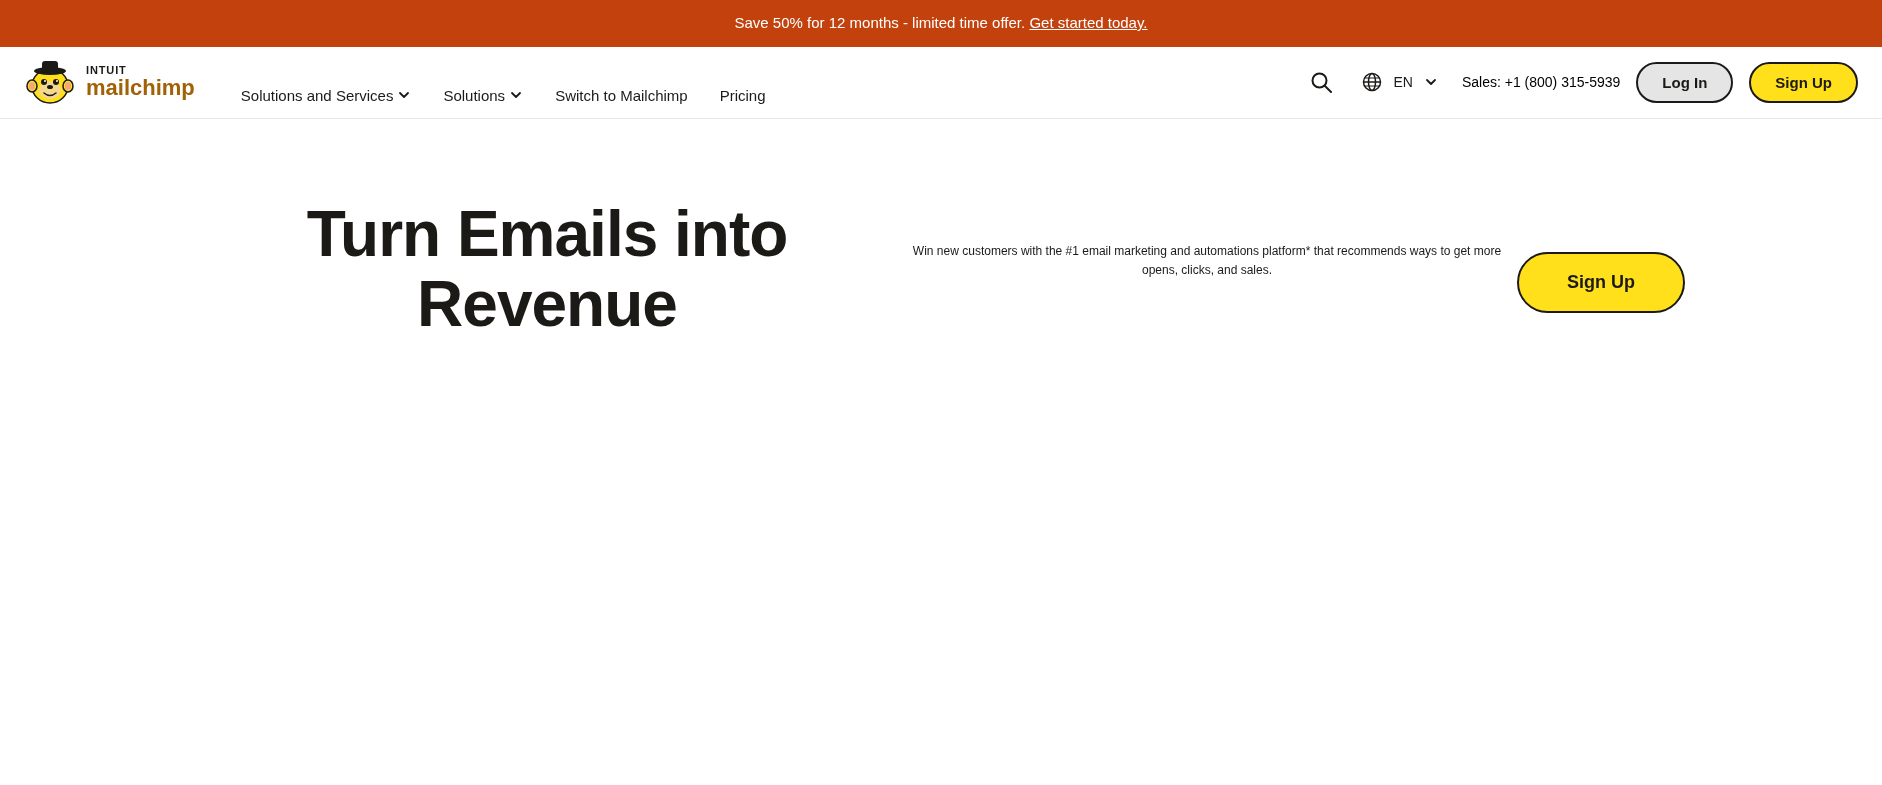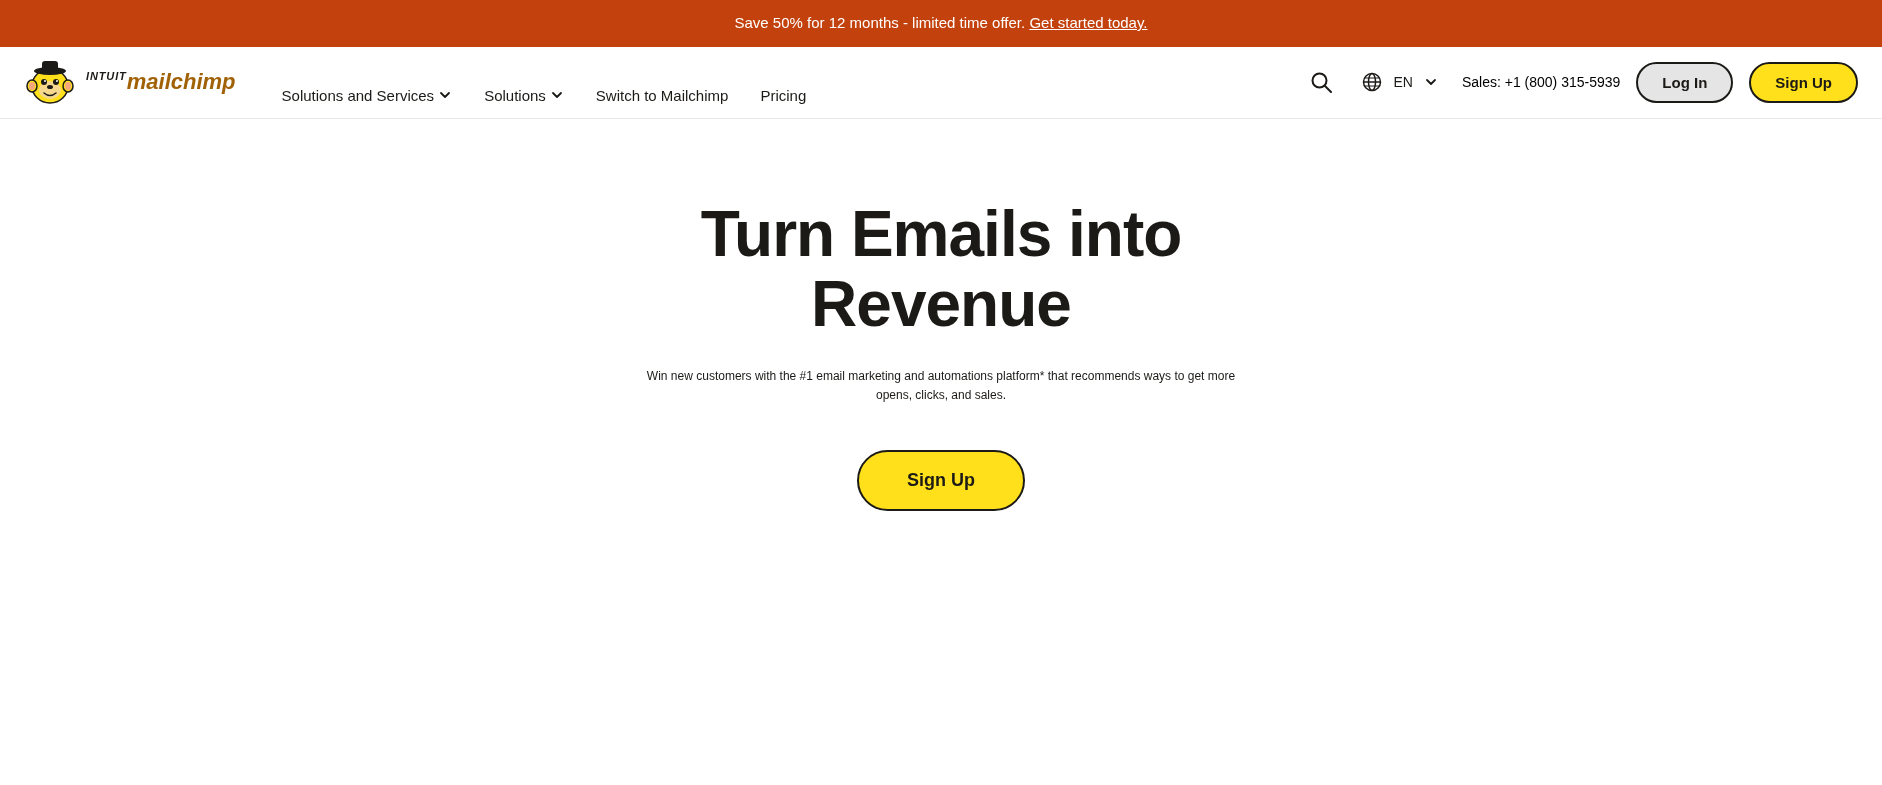--- a/index.html
+++ b/index.html
@@ -40,23 +40,22 @@
       color: #1c1a17;
     }
 
     .logo-chimp {
       width: 52px;
       height: 52px;
     }
 
     .logo-text {
       display: flex;
-      flex-direction: row;
+      flex-direction: column;
       line-height: 1.1;
-      font-style: italic;
     }
 
     .logo-intuit {
       font-size: 11px;
       font-weight: 600;
       letter-spacing: 0.08em;
       text-transform: uppercase;
       color: #1c1a17;
     }
 
@@ -145,21 +144,21 @@
       border-radius: 50px;
       font-size: 15px;
       font-weight: 700;
       cursor: pointer;
       white-space: nowrap;
     }
 
     
     .hero {
       display: flex;
-      flex-direction: column;
+      flex-direction: row;
       align-items: center;
       justify-content: center;
       padding: 80px 20px 100px;
       text-align: center;
       background: #fff;
     }
 
     .hero-title {
       font-size: 64px;
       font-weight: 800;

